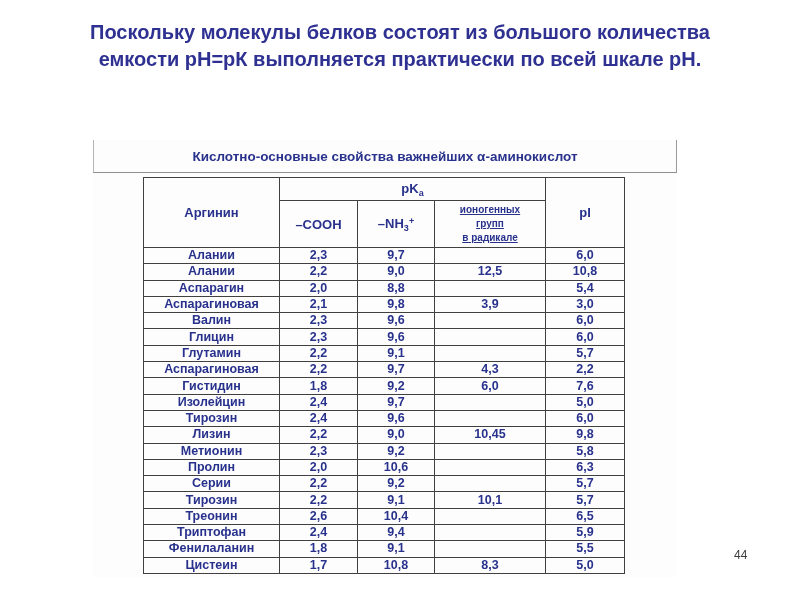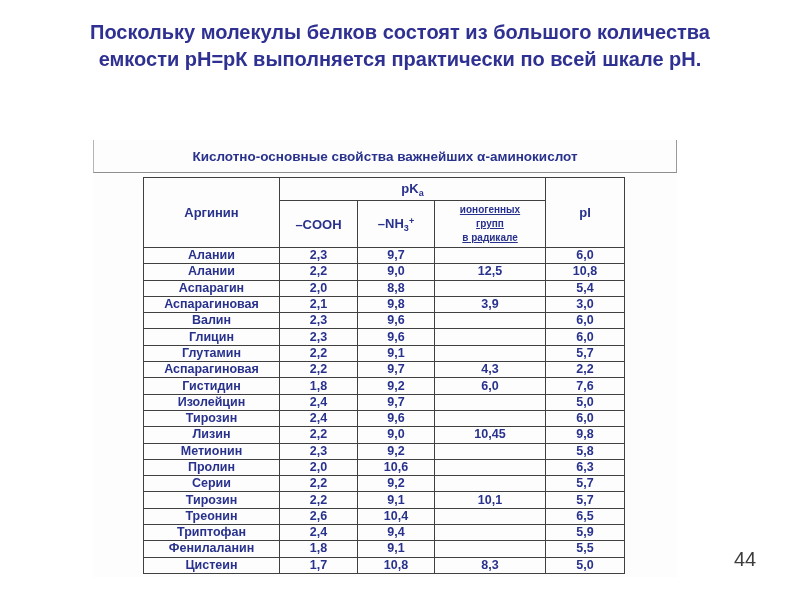--- a/index.html
+++ b/index.html
@@ -73,21 +73,21 @@
     height: 15.3px;
     font-size: 12.5px;
     line-height: 15px;
   }
   .amino-table sub { font-size: 9px; vertical-align: -3px; }
   .amino-table sup { font-size: 9px; vertical-align: 4px; }
   .page-number {
     position: absolute;
     left: 734px;
     top: 548px;
-    font-size: 20px;
+    font-size: 12px;
     color: #3d3d3d;
   }
 </style>
 </head>
 <body>
 
 <div class="slide">
 
   <div class="slide-title">
     <div class="t-line">Поскольку молекулы белков состоят из большого количества</div>

